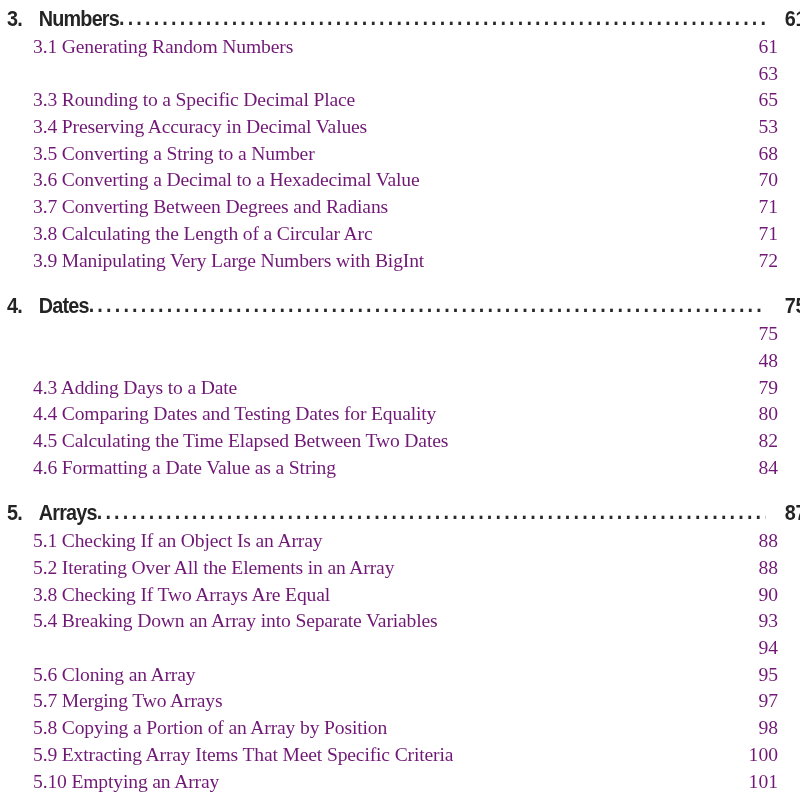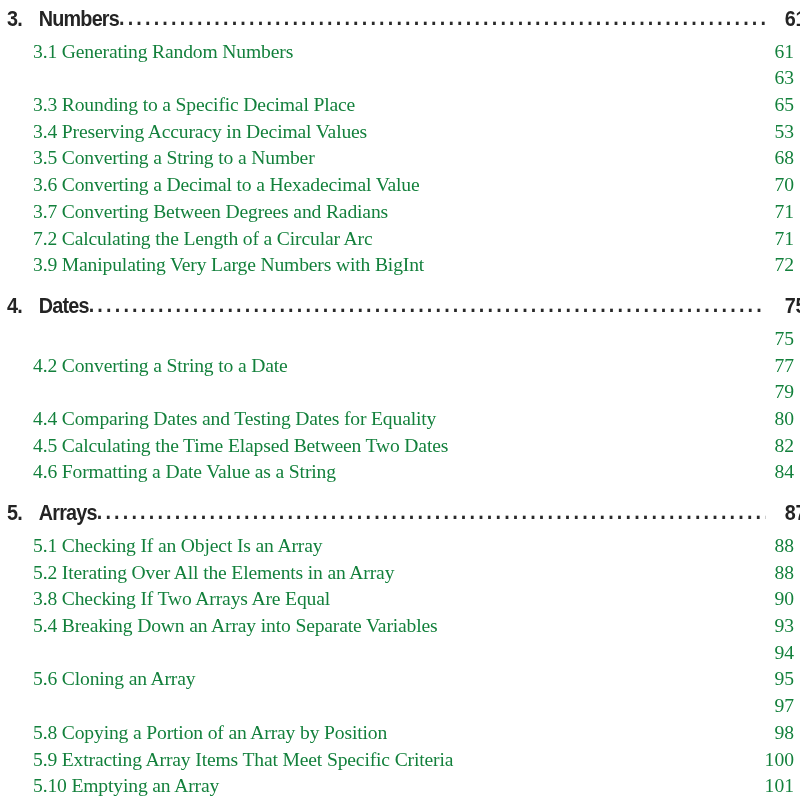--- a/index.html
+++ b/index.html
@@ -72,27 +72,27 @@
     flex: 0 0 auto;
     min-width: 46px;
     text-align: right;
     letter-spacing: -0.4px;
   }
 
   
   .entry {
     position: relative;
     display: flex;
-    align-items: flex-end;
+    align-items: flex-start;
     height: 26.7px;
     padding-left: 33px;
-    padding-right: 6px;
+    padding-right: 22px;
     font-family: "Liberation Serif", "DejaVu Serif", serif;
     font-size: 19.6px;
-    color: #15803d;
+    color: #701a75;
     letter-spacing: -0.15px;
   }
   .entry .en-text {
     flex: 0 0 auto;
     white-space: nowrap;
   }
   .entry .en-fill {
     flex: 1 1 auto;
   }
   .entry .en-page {
@@ -146,45 +146,45 @@
         <span class="en-text">3.6 Converting a Decimal to a Hexadecimal Value</span>
         <span class="en-fill"></span>
         <span class="en-page">70</span>
       </div>
       <div class="entry">
         <span class="en-text">3.7 Converting Between Degrees and Radians</span>
         <span class="en-fill"></span>
         <span class="en-page">71</span>
       </div>
       <div class="entry">
-        <span class="en-text">7.2 Calculating the Length of a Circular Arc</span>
+        <span class="en-text">3.8 Calculating the Length of a Circular Arc</span>
         <span class="en-fill"></span>
         <span class="en-page">71</span>
       </div>
       <div class="entry">
         <span class="en-text">3.9 Manipulating Very Large Numbers with BigInt</span>
         <span class="en-fill"></span>
         <span class="en-page">72</span>
       </div>
       <div class="chapter">
         <span class="ch-num">4.</span>
         <span class="ch-title">Dates</span>
         <span class="ch-leader">........................................................................................................................................................................................................</span>
         <span class="ch-page">75</span>
       </div>
       <div class="entry">
         <span class="en-fill"></span>
         <span class="en-page">75</span>
       </div>
       <div class="entry">
-        <span class="en-text">4.2 Converting a String to a Date</span>
-        <span class="en-fill"></span>
-        <span class="en-page">77</span>
-      </div>
-      <div class="entry">
+        <span class="en-fill"></span>
+        <span class="en-page">48</span>
+      </div>
+      <div class="entry">
+        <span class="en-text">4.3 Adding Days to a Date</span>
         <span class="en-fill"></span>
         <span class="en-page">79</span>
       </div>
       <div class="entry">
         <span class="en-text">4.4 Comparing Dates and Testing Dates for Equality</span>
         <span class="en-fill"></span>
         <span class="en-page">80</span>
       </div>
       <div class="entry">
         <span class="en-text">4.5 Calculating the Time Elapsed Between Two Dates</span>
@@ -225,20 +225,21 @@
       <div class="entry">
         <span class="en-fill"></span>
         <span class="en-page">94</span>
       </div>
       <div class="entry">
         <span class="en-text">5.6 Cloning an Array</span>
         <span class="en-fill"></span>
         <span class="en-page">95</span>
       </div>
       <div class="entry">
+        <span class="en-text">5.7 Merging Two Arrays</span>
         <span class="en-fill"></span>
         <span class="en-page">97</span>
       </div>
       <div class="entry">
         <span class="en-text">5.8 Copying a Portion of an Array by Position</span>
         <span class="en-fill"></span>
         <span class="en-page">98</span>
       </div>
       <div class="entry">
         <span class="en-text">5.9 Extracting Array Items That Meet Specific Criteria</span>

